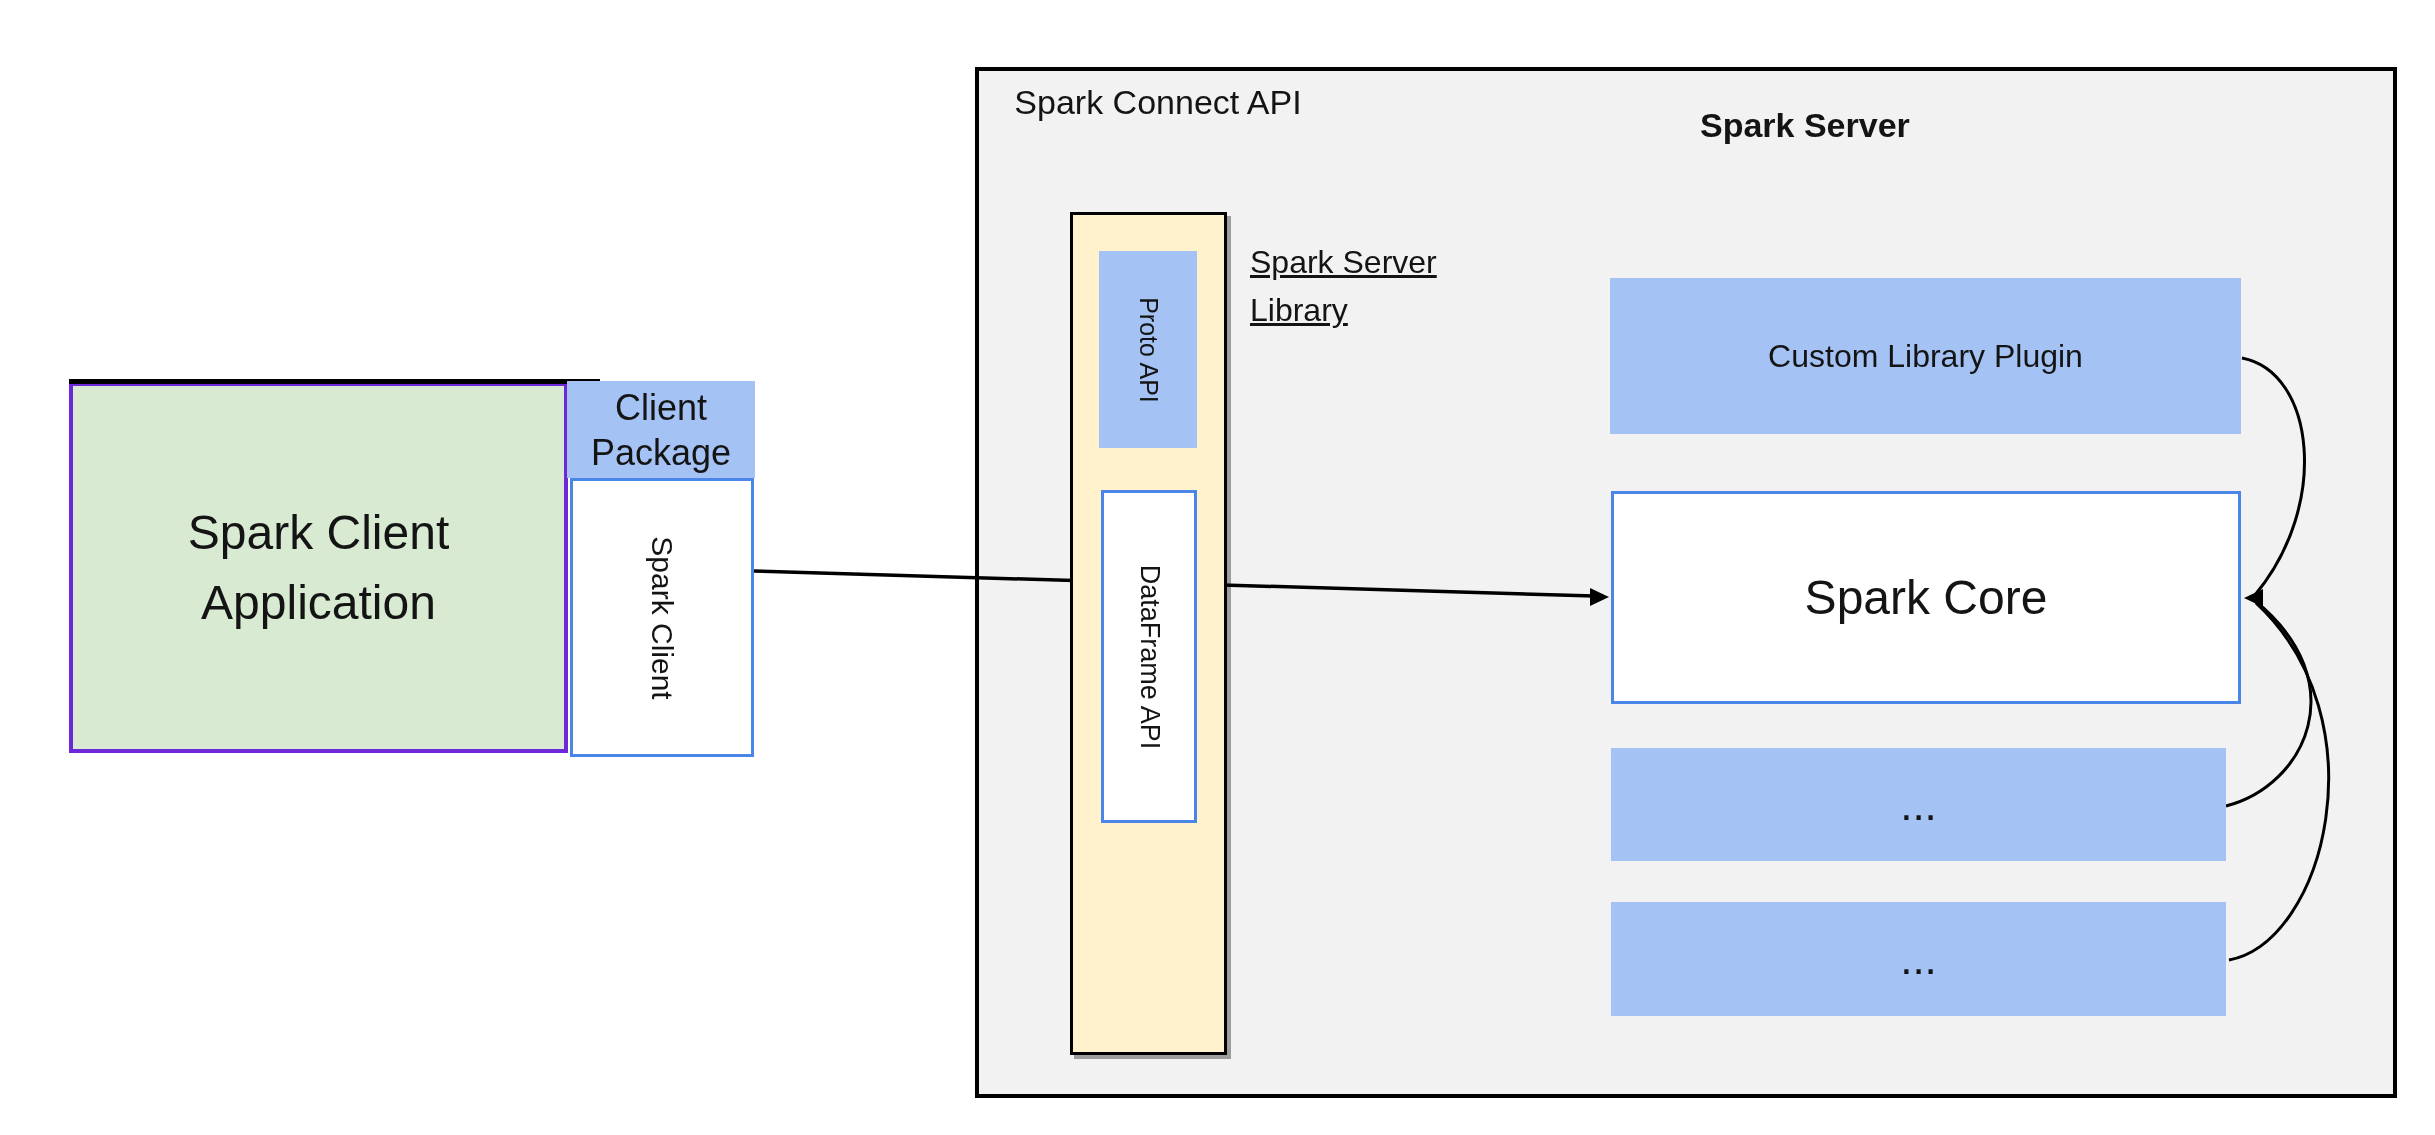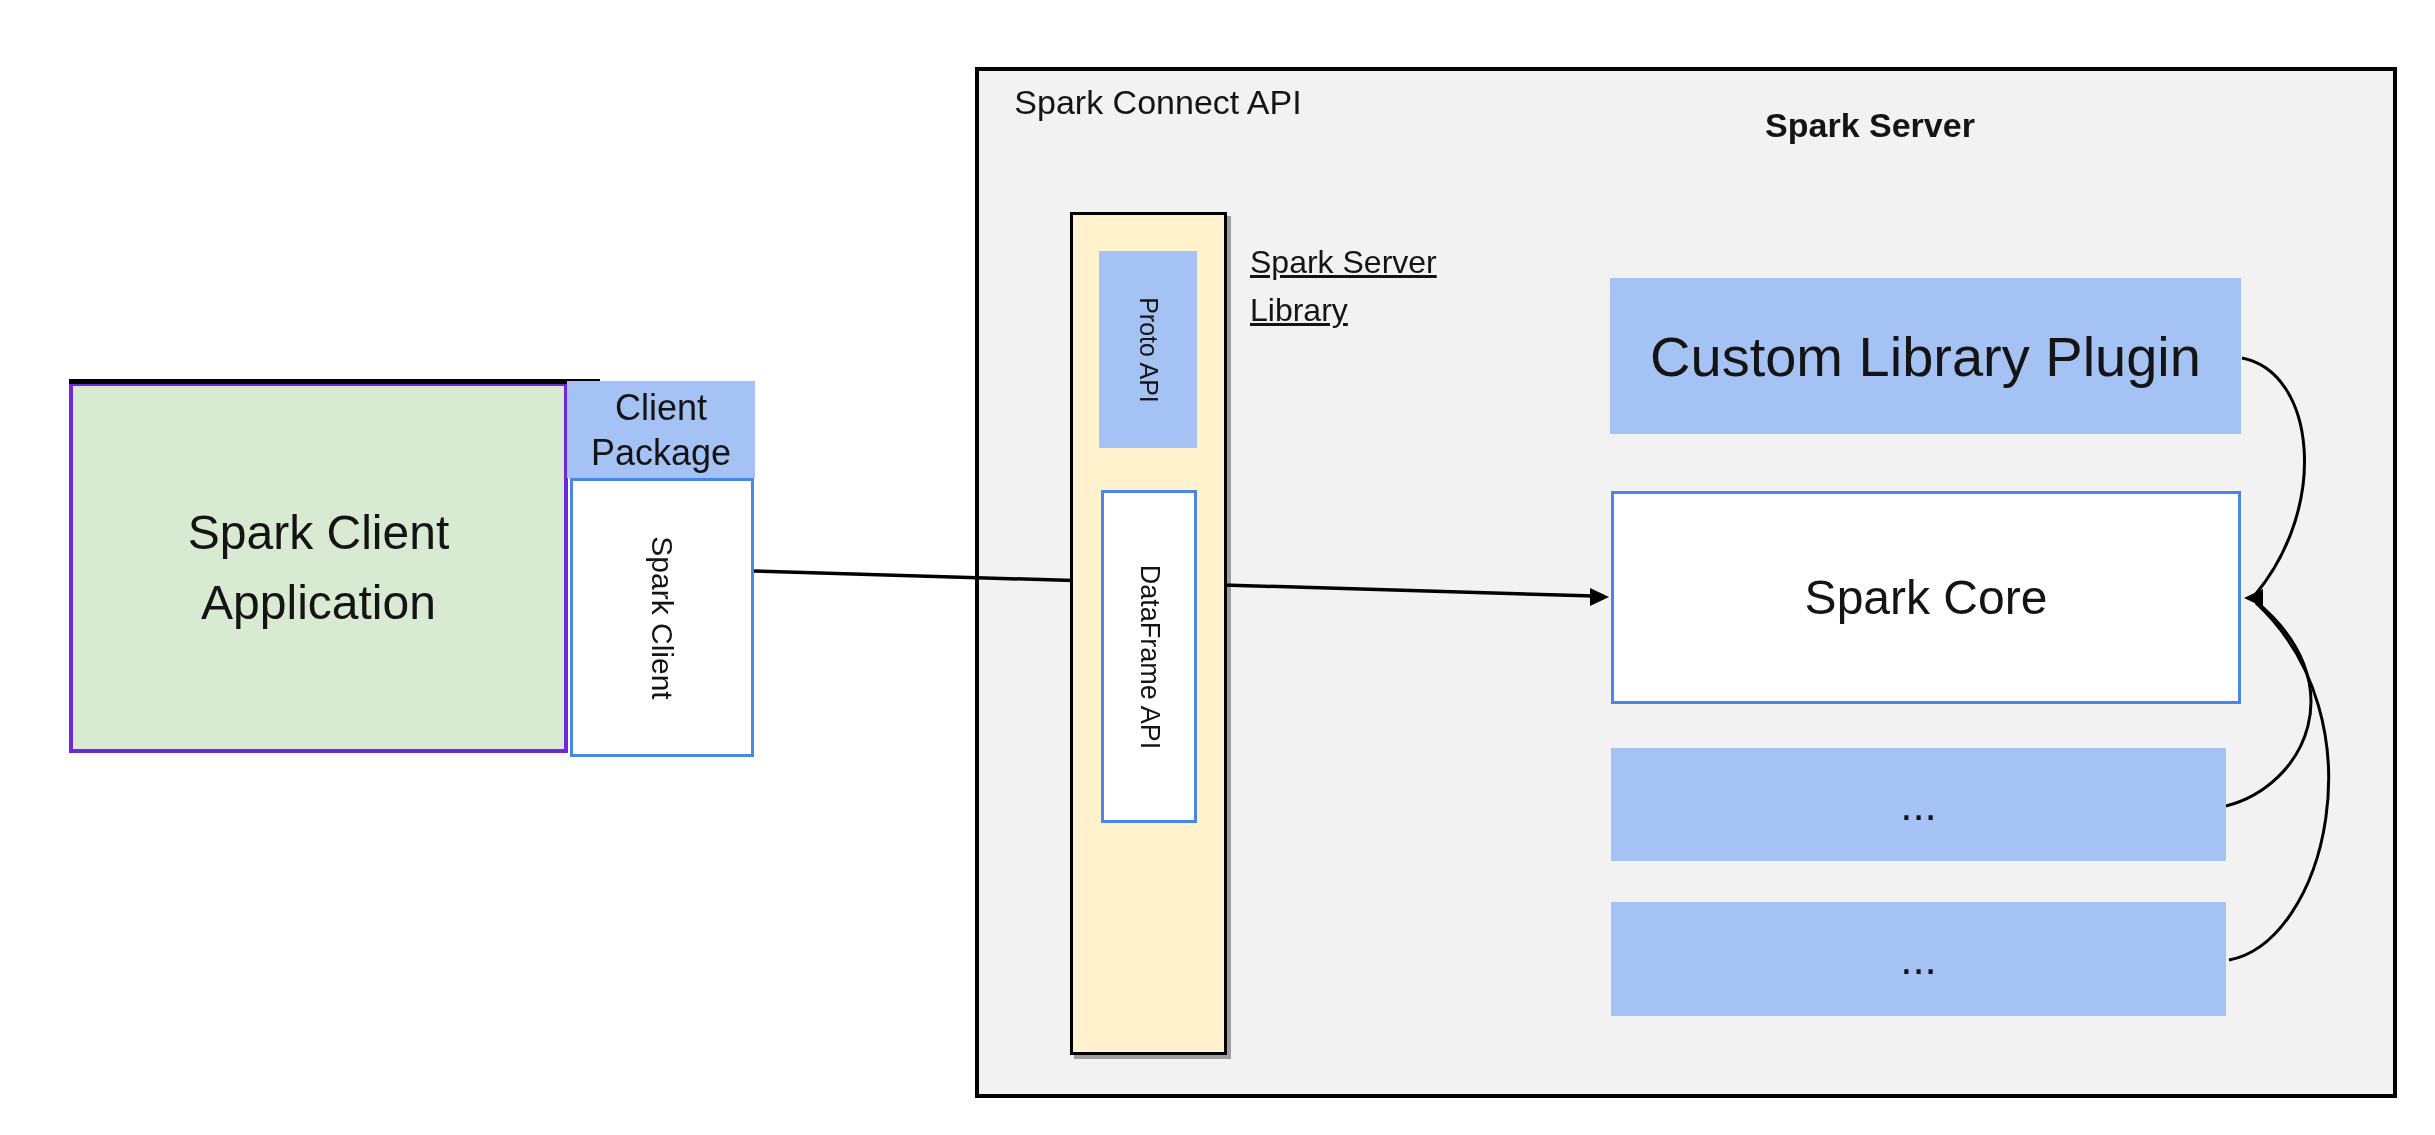--- a/index.html
+++ b/index.html
@@ -8,21 +8,21 @@
     font-family:"Liberation Sans","DejaVu Sans",sans-serif;color:#141414;
   }
   .abs{position:absolute;box-sizing:border-box;}
   .center{display:flex;align-items:center;justify-content:center;text-align:center;}
 
   
   .server-box{left:975px;top:67px;width:1422px;height:1031px;background:#f2f2f2;border:4px solid #000;z-index:1;}
 
   
   .connect-api-label{left:990px;top:78px;width:336px;font-size:34px;line-height:1.42;text-align:center;z-index:5;}
-  .server-title{left:1700px;top:106px;width:340px;font-size:34px;font-weight:bold;text-align:center;z-index:5;}
+  .server-title{left:1700px;top:106px;width:340px;font-size:34px;font-weight:bold;text-align:left;z-index:5;}
   .library-label{left:1250px;top:238px;width:290px;font-size:32px;line-height:1.5;text-align:left;z-index:5;text-decoration:underline;}
 
   
   .green-box{left:69px;top:382px;width:499px;height:371px;background:#d9ead3;border:4px solid #6d28d9;z-index:2;
              font-size:48px;line-height:1.45;padding:0 10px;}
   .border-overshoot{left:69px;top:379px;width:531px;height:5px;background:#000;z-index:3;}
   .package-box{left:567px;top:381px;width:188px;height:97px;background:#a4c2f4;z-index:4;
                font-size:36px;line-height:1.25;}
   .client-white-box{left:570px;top:478px;width:184px;height:279px;background:#fff;border:3px solid #4a86e8;z-index:4;}
 
@@ -31,21 +31,21 @@
               box-shadow:4px 4px 0 rgba(0,0,0,0.35);z-index:4;}
   .proto-box{left:1099px;top:251px;width:98px;height:197px;background:#a4c2f4;z-index:5;}
   .dataframe-box{left:1101px;top:490px;width:96px;height:333px;background:#fff;border:3px solid #4a86e8;z-index:5;}
 
   .rot-text{position:absolute;left:50%;top:50%;transform:translate(-50%,-50%) rotate(90deg);white-space:nowrap;}
   .client-rot{font-size:30px;}
   .proto-rot{font-size:25px;}
   .df-rot{font-size:27px;}
 
   
-  .plugin-box{left:1610px;top:278px;width:631px;height:156px;background:#a4c2f4;z-index:3;font-size:56px;}
+  .plugin-box{left:1610px;top:278px;width:631px;height:156px;background:#a4c2f4;z-index:3;font-size:32px;}
   .core-box{left:1611px;top:491px;width:630px;height:213px;background:#fff;border:3px solid #4a86e8;z-index:3;font-size:48px;}
   .dots-box1{left:1611px;top:748px;width:615px;height:113px;background:#a4c2f4;z-index:3;font-size:44px;}
   .dots-box2{left:1611px;top:902px;width:615px;height:114px;background:#a4c2f4;z-index:3;font-size:44px;}
 
   .arrow-layer{left:0;top:0;width:2435px;height:1135px;z-index:2;pointer-events:none;}
 </style>
 </head>
 <body>
 
 <div class="canvas">

